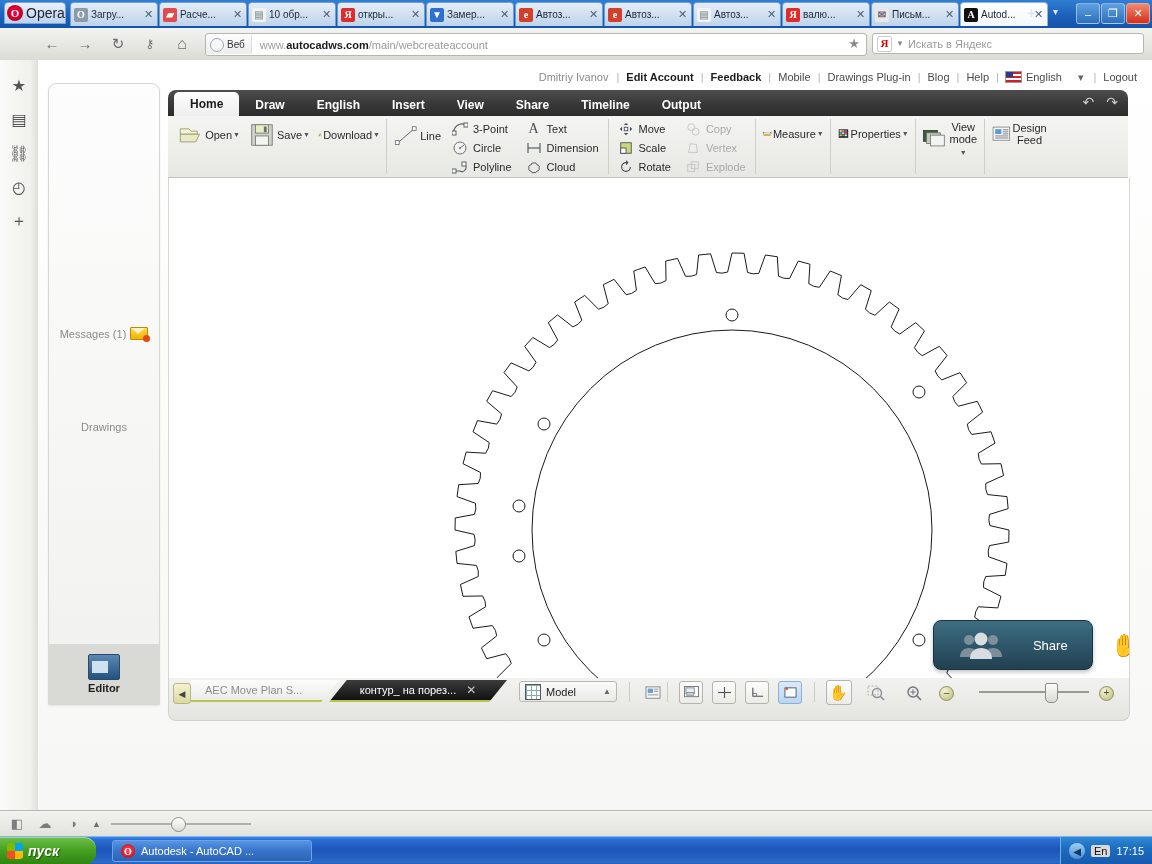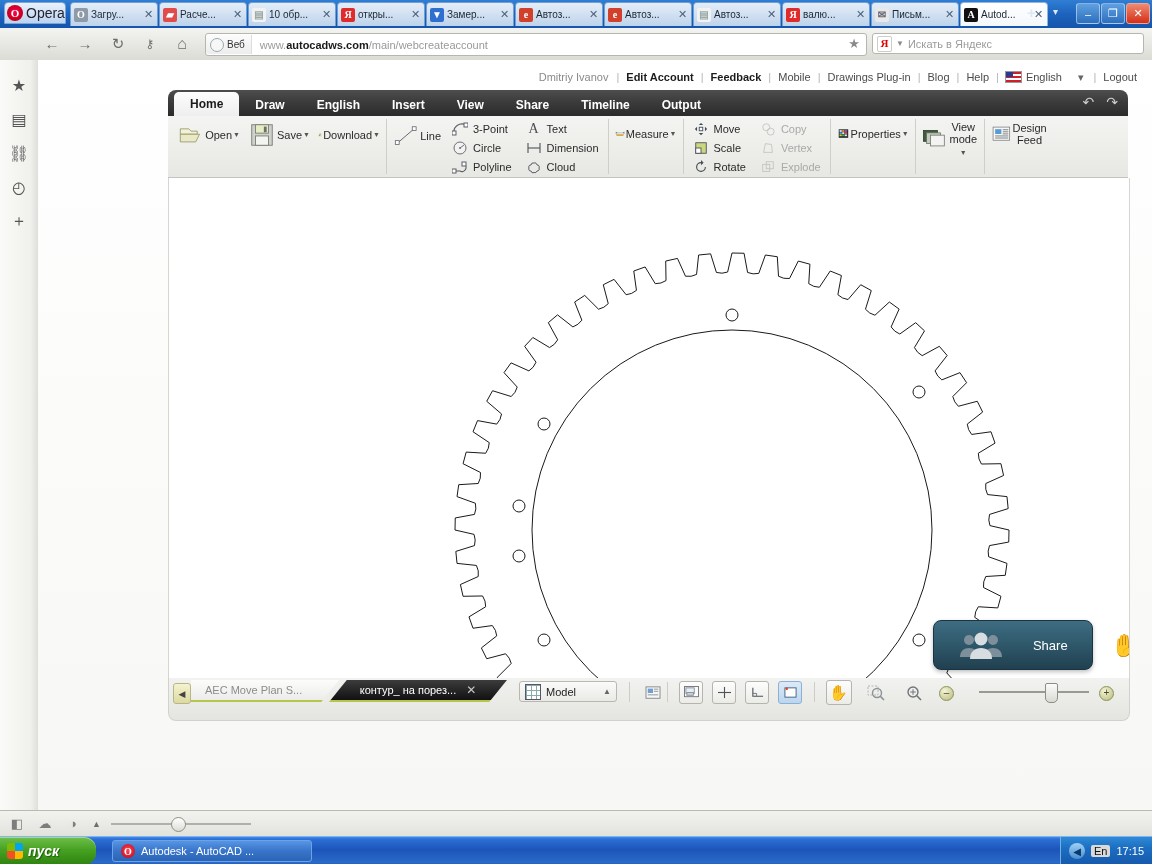--- a/index.html
+++ b/index.html
@@ -335,20 +335,30 @@
         <span class="sep">|</span>
         <span style="padding:0 6px;display:flex;align-items:center;">
           <span class="flag"></span>
           <span>English</span>
         </span>
         <span style="padding:0 10px;color:#666;">▾</span>
         <span class="sep">|</span>
         <a href="#">Logout</a>
       </div>
 
+      <div class="rail">
+        <div class="msg">
+          <span>Messages (1)</span><span class="env"></span>
+        </div>
+        <div class="drawings">Drawings</div>
+        <div class="editor">
+          <span class="eico"></span>
+          <span class="elabel">Editor</span>
+        </div>
+      </div>
 
       <div class="ribbon-tabs">
         <div style="width:6px;"></div>
         <div id="ribbon-tabs-host" style="display:flex;align-items:flex-end;">
             <div class="rtab active">Home</div>
             <div class="rtab">Draw</div>
             <div class="rtab">English</div>
             <div class="rtab">Insert</div>
             <div class="rtab">View</div>
             <div class="rtab">Share</div>
@@ -444,78 +454,78 @@
             <div class="smallbtn">
               <svg class="ico" width="16" height="14" viewBox="0 0 16 14">
                 <path d="M3 8 a2 2 0 0 1 2-3 a2.4 2.4 0 0 1 3-2 a2.2 2.2 0 0 1 3 2 a2 2 0 0 1 2 3 a2 2 0 0 1-2 3 a2.4 2.4 0 0 1-3 1.6 a2.2 2.2 0 0 1-3-1.6 a2 2 0 0 1-2-3 z" fill="none" stroke="#5b6066" stroke-width="1"></path>
               </svg>
               <span class="lbl">Cloud</span>
             </div>
           </div>
         </div>
 
         <div class="panel">
+          <div class="smallcol">
+            <div class="smallbtn">
+              <svg class="ico" width="16" height="14" viewBox="0 0 16 16">
+                <path d="M8 1 l2.5 2.5h-5z M8 15 l2.5-2.5h-5z M1 8 l2.5-2.5v5z M15 8 l-2.5-2.5v5z" fill="#3f4b57"></path>
+                <rect x="6" y="6" width="4" height="4" fill="#fff" stroke="#3f4b57"></rect>
+              </svg>
+              <span class="lbl">Move</span>
+            </div>
+            <div class="smallbtn">
+              <svg class="ico" width="16" height="14" viewBox="0 0 16 16">
+                <rect x="2" y="2" width="12" height="12" fill="#c9d77e" stroke="#4a4f55"></rect>
+                <rect x="2" y="8" width="6" height="6" fill="#fff" stroke="#4a4f55"></rect>
+              </svg>
+              <span class="lbl">Scale</span>
+            </div>
+            <div class="smallbtn">
+              <svg class="ico" width="16" height="14" viewBox="0 0 16 16">
+                <path d="M13 8 A5 5 0 1 1 8 3" fill="none" stroke="#4a4f55" stroke-width="1.3"></path>
+                <path d="M8 0 l3 3 -3 3z" fill="#4a4f55"></path>
+              </svg>
+              <span class="lbl">Rotate</span>
+            </div>
+          </div>
+          <div class="smallcol">
+            <div class="smallbtn dis">
+              <svg class="ico" width="16" height="14" viewBox="0 0 16 16">
+                <circle cx="6" cy="6" r="4" fill="none" stroke="#c2c2c2"></circle>
+                <circle cx="11" cy="11" r="4" fill="none" stroke="#c2c2c2"></circle>
+              </svg>
+              <span class="lbl">Copy</span>
+            </div>
+            <div class="smallbtn dis">
+              <svg class="ico" width="16" height="14" viewBox="0 0 16 16">
+                <path d="M3 13 L5 3 L12 4 L13 13z" fill="none" stroke="#c2c2c2"></path>
+              </svg>
+              <span class="lbl">Vertex</span>
+            </div>
+            <div class="smallbtn dis">
+              <svg class="ico" width="16" height="14" viewBox="0 0 16 16">
+                <rect x="2" y="5" width="8" height="8" fill="none" stroke="#c2c2c2"></rect>
+                <rect x="6" y="2" width="8" height="8" fill="none" stroke="#c2c2c2"></rect>
+              </svg>
+              <span class="lbl">Explode</span>
+            </div>
+          </div>
+        </div>
+
+        <div class="panel">
           <div class="bigbtn">
             <svg width="44" height="26" viewBox="0 0 44 26">
               <line x1="4" y1="8" x2="40" y2="8" stroke="#3f4b57" stroke-width="1.2"></line>
               <path d="M4 8 l5-3v6z M40 8 l-5-3v6z" fill="#3f4b57"></path>
               <line x1="4" y1="3" x2="4" y2="13" stroke="#3f4b57"></line>
               <line x1="40" y1="3" x2="40" y2="13" stroke="#3f4b57"></line>
               <rect x="8" y="15" width="28" height="6" fill="#e5b93c" stroke="#9a7712"></rect>
             </svg>
             <span class="lbl">Measure</span>
             <span class="arrow">▼</span>
-          </div>
-        </div>
-
-        <div class="panel">
-          <div class="smallcol">
-            <div class="smallbtn">
-              <svg class="ico" width="16" height="14" viewBox="0 0 16 16">
-                <path d="M8 1 l2.5 2.5h-5z M8 15 l2.5-2.5h-5z M1 8 l2.5-2.5v5z M15 8 l-2.5-2.5v5z" fill="#3f4b57"></path>
-                <rect x="6" y="6" width="4" height="4" fill="#fff" stroke="#3f4b57"></rect>
-              </svg>
-              <span class="lbl">Move</span>
-            </div>
-            <div class="smallbtn">
-              <svg class="ico" width="16" height="14" viewBox="0 0 16 16">
-                <rect x="2" y="2" width="12" height="12" fill="#c9d77e" stroke="#4a4f55"></rect>
-                <rect x="2" y="8" width="6" height="6" fill="#fff" stroke="#4a4f55"></rect>
-              </svg>
-              <span class="lbl">Scale</span>
-            </div>
-            <div class="smallbtn">
-              <svg class="ico" width="16" height="14" viewBox="0 0 16 16">
-                <path d="M13 8 A5 5 0 1 1 8 3" fill="none" stroke="#4a4f55" stroke-width="1.3"></path>
-                <path d="M8 0 l3 3 -3 3z" fill="#4a4f55"></path>
-              </svg>
-              <span class="lbl">Rotate</span>
-            </div>
-          </div>
-          <div class="smallcol">
-            <div class="smallbtn dis">
-              <svg class="ico" width="16" height="14" viewBox="0 0 16 16">
-                <circle cx="6" cy="6" r="4" fill="none" stroke="#c2c2c2"></circle>
-                <circle cx="11" cy="11" r="4" fill="none" stroke="#c2c2c2"></circle>
-              </svg>
-              <span class="lbl">Copy</span>
-            </div>
-            <div class="smallbtn dis">
-              <svg class="ico" width="16" height="14" viewBox="0 0 16 16">
-                <path d="M3 13 L5 3 L12 4 L13 13z" fill="none" stroke="#c2c2c2"></path>
-              </svg>
-              <span class="lbl">Vertex</span>
-            </div>
-            <div class="smallbtn dis">
-              <svg class="ico" width="16" height="14" viewBox="0 0 16 16">
-                <rect x="2" y="5" width="8" height="8" fill="none" stroke="#c2c2c2"></rect>
-                <rect x="6" y="2" width="8" height="8" fill="none" stroke="#c2c2c2"></rect>
-              </svg>
-              <span class="lbl">Explode</span>
-            </div>
           </div>
         </div>
 
         <div class="panel">
           <div class="bigbtn" style="width:72px;">
             <svg width="30" height="26" viewBox="0 0 30 26">
               <rect x="4" y="2" width="22" height="20" fill="#2e3338"></rect>
               <rect x="6" y="4" width="5" height="4" fill="#e8e8e8"></rect>
                 <rect x="12" y="4" width="5" height="4" fill="#e0973a"></rect>
                 <rect x="18" y="4" width="5" height="4" fill="#9b59b6"></rect>

